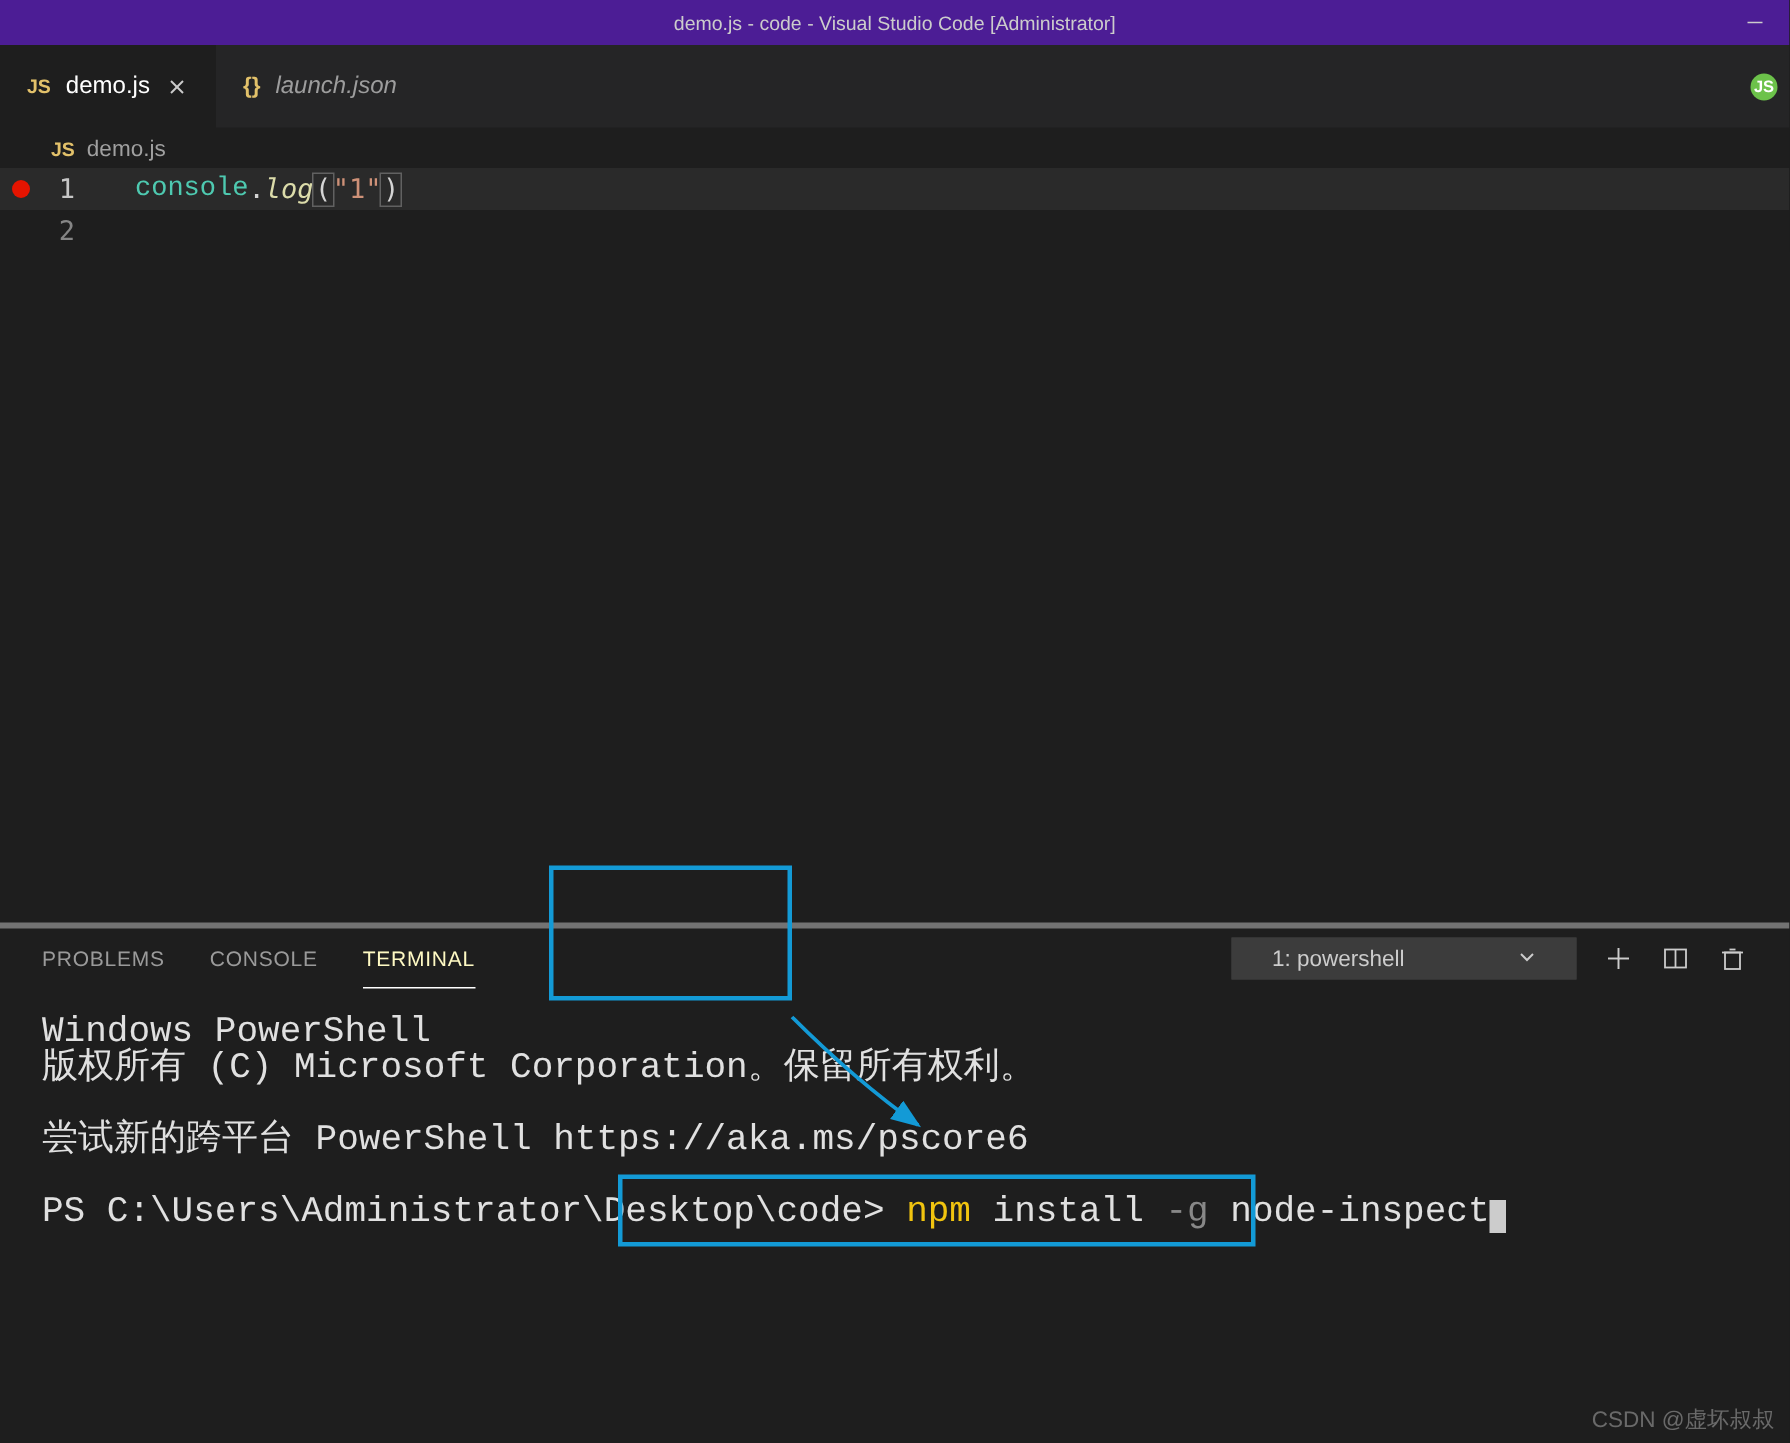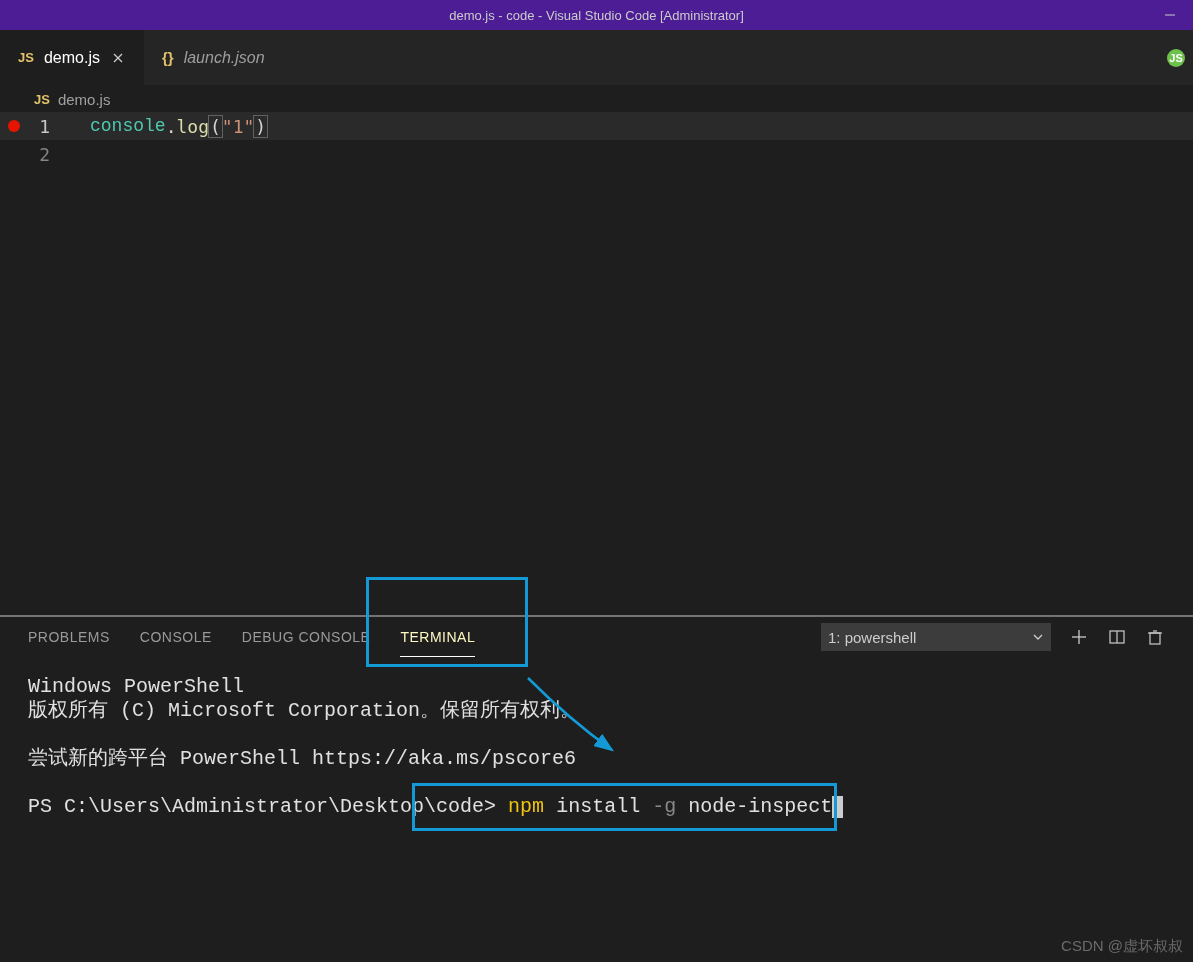--- a/index.html
+++ b/index.html
@@ -90,29 +90,29 @@
     font-size: 18px;
   }
   .gutter-bp { width: 28px; display:flex; align-items:center; justify-content:center; }
   .bp-dot { width:12px; height:12px; border-radius:50%; background:#e51400; }
   .line-no { width: 36px; text-align: right; color: #858585; padding-right: 14px; }
   .line-no.active { color: #c6c6c6; }
   .code-content { flex:1; display:flex; align-items:center; padding-left: 26px; }
   .current-line-bg { background: #2a2a2a; }
   .tok-obj { color: #4ec9b0; font-family: Liberation Mono, monospace; }
   .tok-punc { color: #d4d4d4; }
-  .tok-fn { color: #dcdcaa; }
+  .tok-fn { color: #dcdcaa; font-style: italic; }
   .tok-str { color: #ce9178; }
   .paren-hl { border: 1px solid #616161; padding: 0 1px; margin: 0 -1px; }
   
   .panel {
     position: absolute;
     left: 0; right: 0; bottom: 0;
     top: 615px;
-    border-top: 2px solid #737373;
+    border-top: 4px solid #737373;
     background: #1e1e1e;
     display: flex;
     flex-direction: column;
   }
   .panel-tabs {
     height: 40px;
     display: flex;
     align-items: center;
     padding: 0 28px;
     gap: 30px;
@@ -135,30 +135,30 @@
     align-items: center;
     gap: 18px;
   }
   .term-select {
     background: #3c3c3c;
     border: 1px solid #3c3c3c;
     color: #cccccc;
     width: 230px;
     height: 28px;
     display:flex; align-items:center; justify-content:space-between;
-    padding: 0 6px;
+    padding: 0 26px;
     font-size: 15px;
   }
   .panel-icon { width:20px; height:20px; color:#cccccc; display:flex; align-items:center; justify-content:center; cursor:pointer; }
   
   .term-body {
     flex: 1;
     padding: 18px 28px;
     font-family: Consolas, "Courier New", monospace;
-    font-size: 20px;
+    font-size: 24px;
     color: #e0e0e0;
     line-height: 24px;
     white-space: pre;
   }
   .term-prompt { color: #e0e0e0; }
   .cmd-yellow { color: #f1c40f; }
   .cmd-gray { color: #888888; }
   .term-cursor { display:inline-block; width:11px; height:22px; background:#cccccc; vertical-align: text-bottom; }
   
   .annot-box {
@@ -239,21 +239,20 @@
     <div class="gutter-bp"></div>
     <div class="line-no">2</div>
     <div class="code-content"></div>
   </div>
 </div>
 
 <div class="panel">
   <div class="panel-tabs">
     <div class="panel-tab">PROBLEMS</div>
     <div class="panel-tab">CONSOLE</div>
-    <div class="panel-tab">DEBUG CONSOLE</div>
     <div class="panel-tab active">TERMINAL</div>
     <div class="panel-controls">
       <div class="term-select">
         <span>1: powershell</span>
         <span>
           <svg width="12" height="12" viewBox="0 0 12 12">
               <polyline points="2,4 6,8 10,4" fill="none" stroke="#cccccc" stroke-width="1.3"></polyline>
             </svg>
         </span>
       </div>

